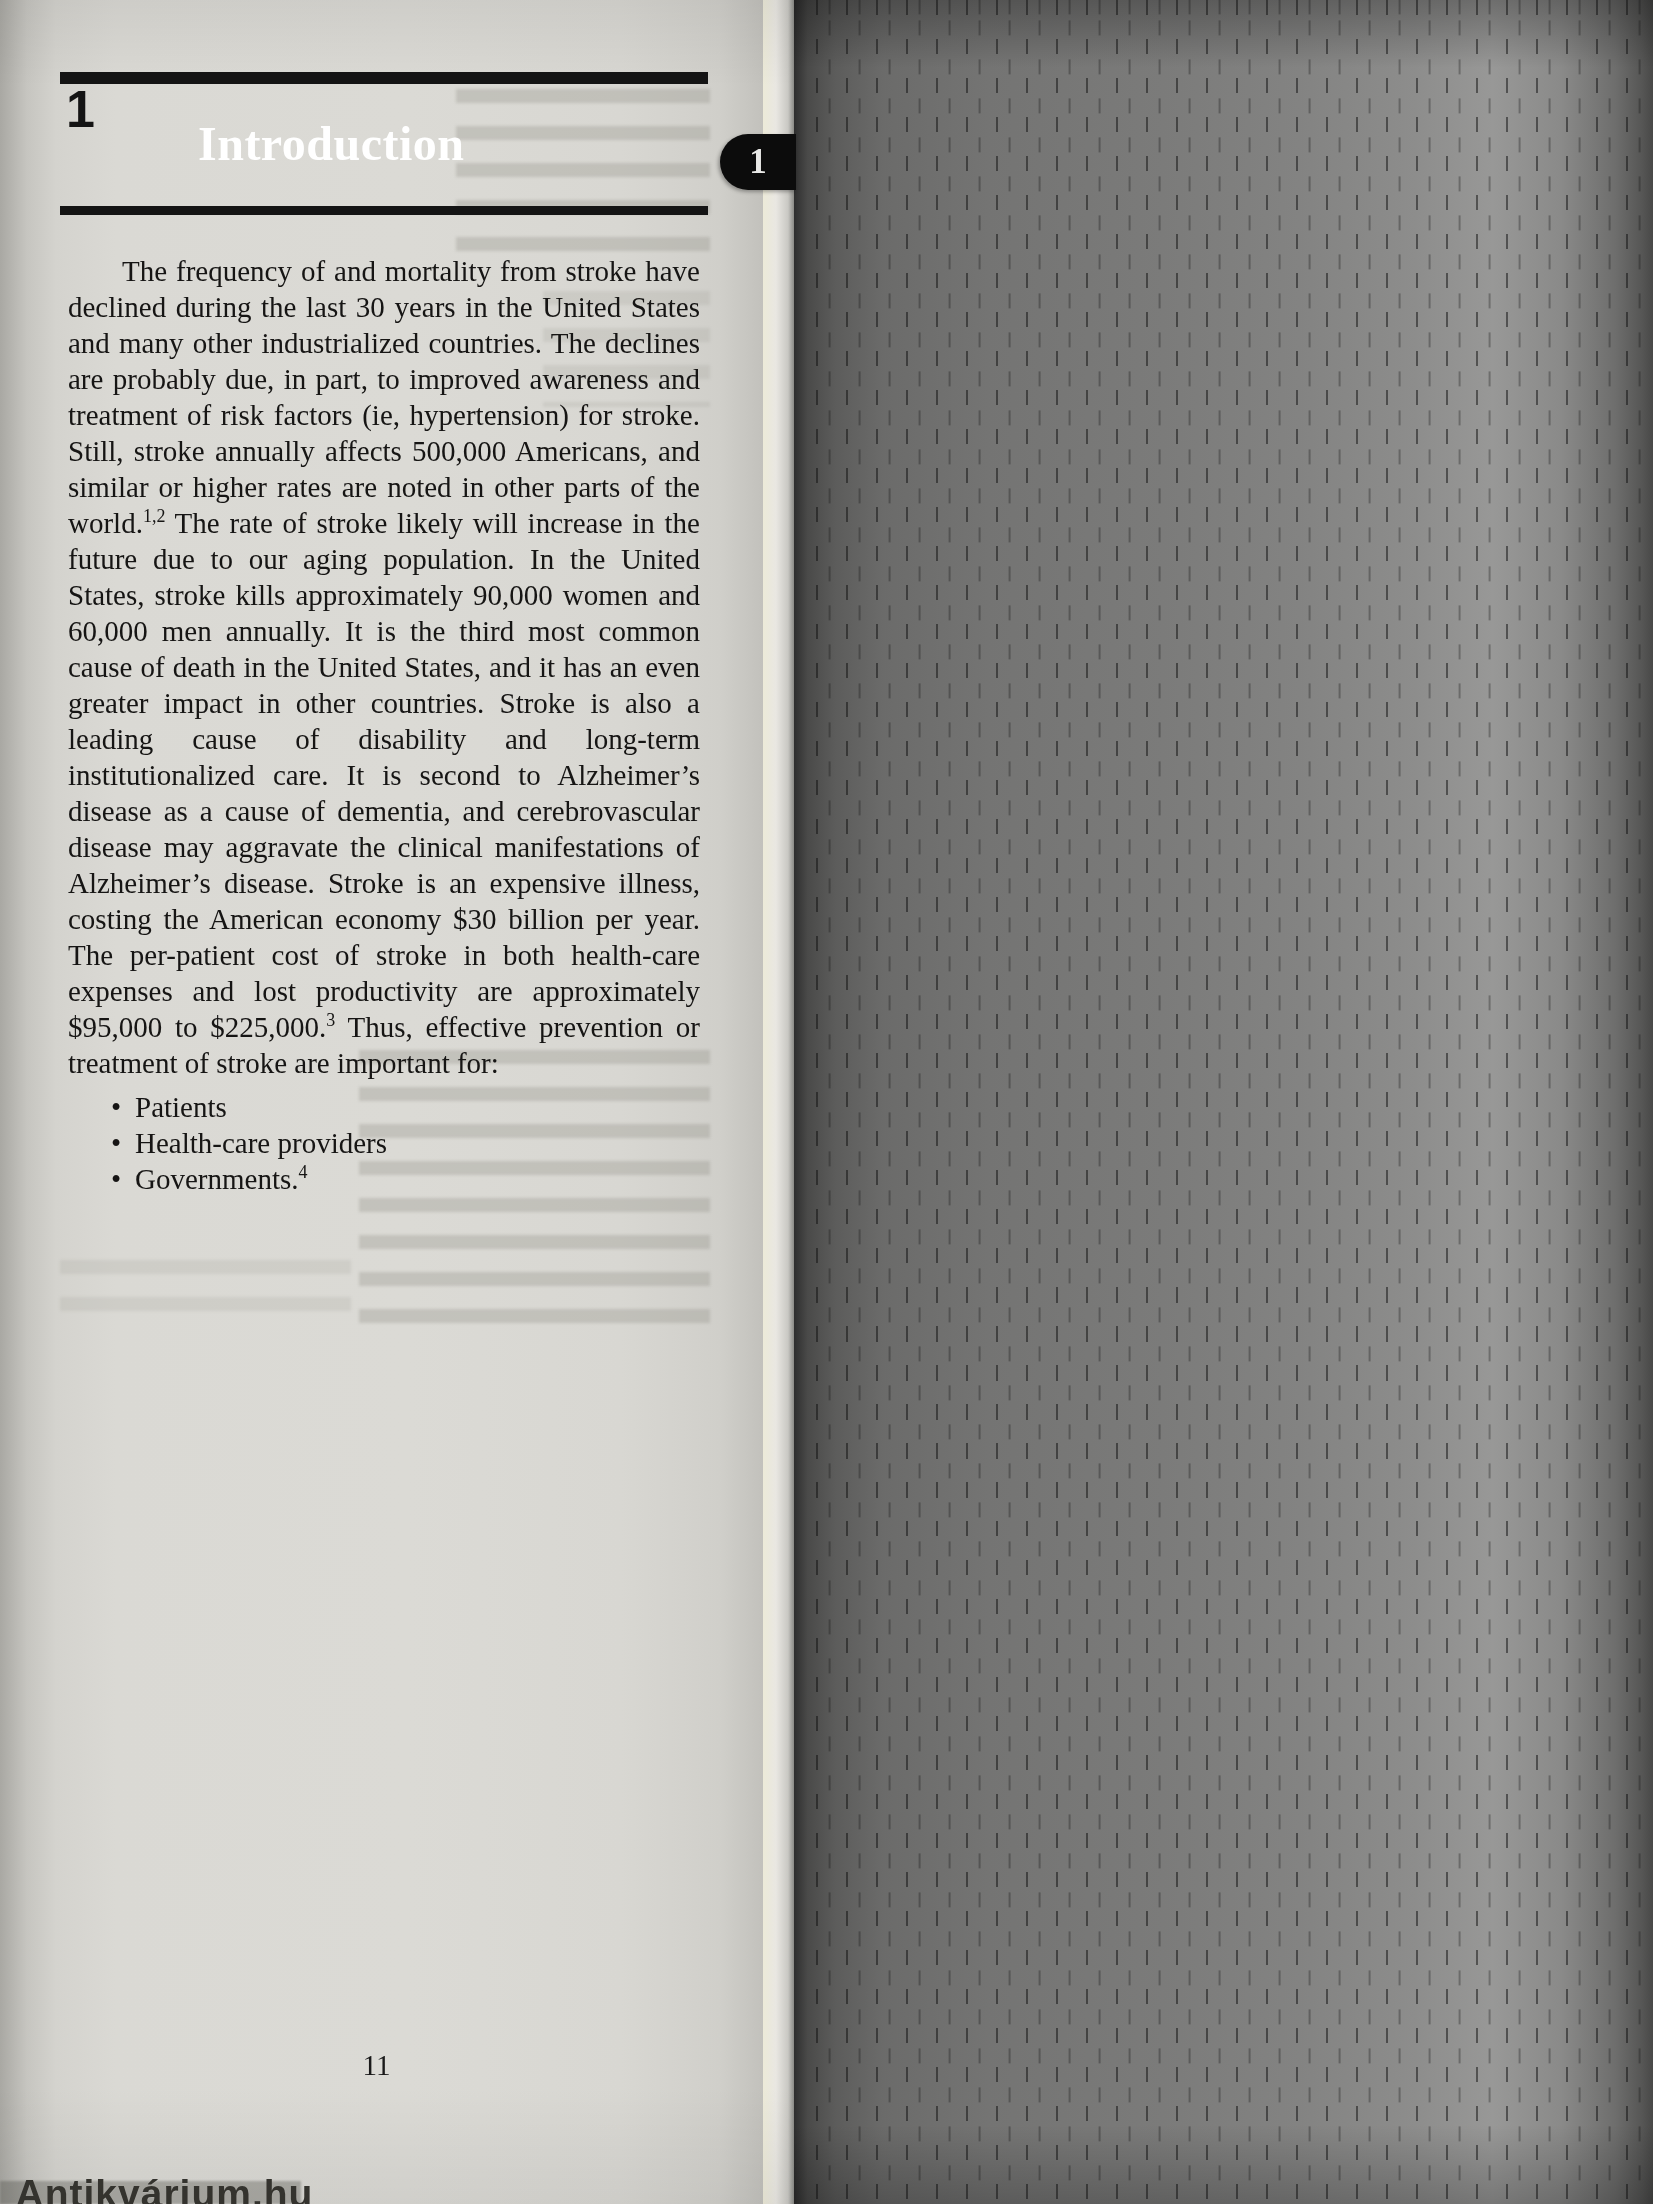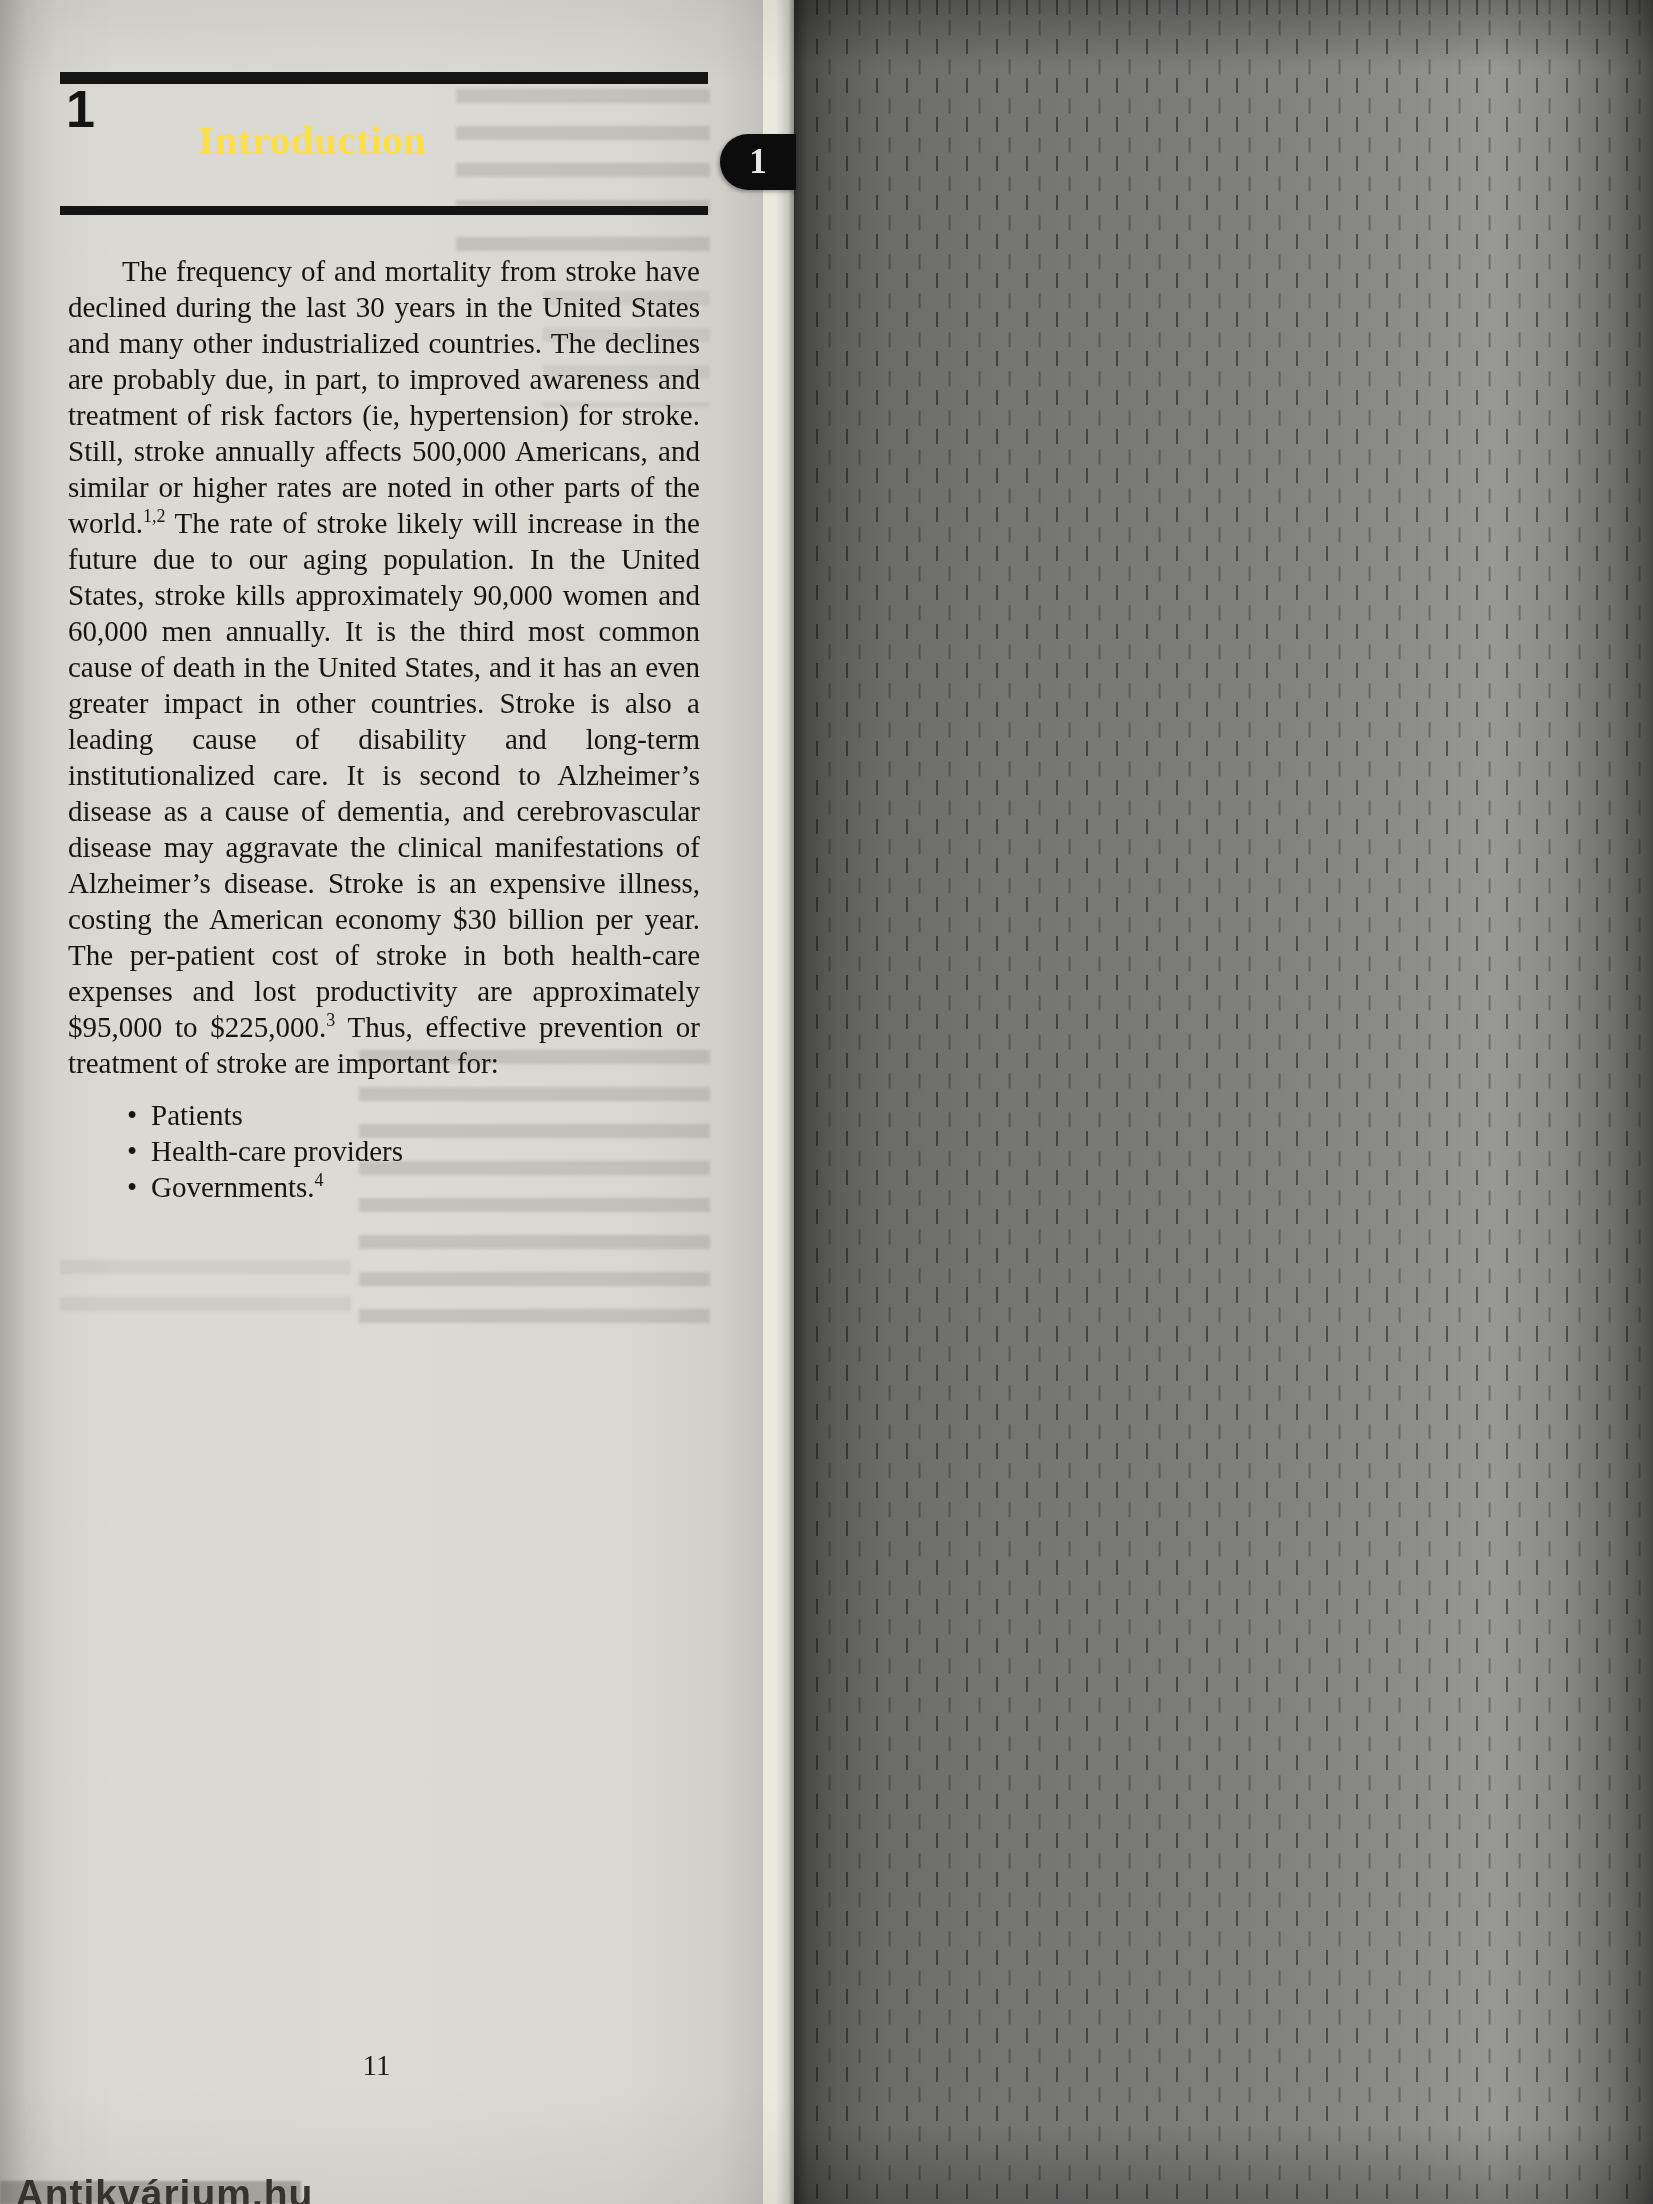--- a/index.html
+++ b/index.html
@@ -60,21 +60,21 @@
   .rule-top    { top:72px;  height:11.6px; }
   .rule-bottom { top:206px; height:8.7px;  }
 
   .chapter-num {
     position:absolute; left:66px; top:83px;
     font-family:"Liberation Sans", sans-serif; font-weight:bold;
     font-size:52px; line-height:1; color:#141414;
   }
   .chapter-title {
     position:absolute; left:198px; top:120px;
-    font-weight:bold; font-size:41px; line-height:1; color:#fde047;
+    font-weight:bold; font-size:48px; line-height:1; color:#ffffff;
     letter-spacing:0.5px;
   }
 
   
   .chapter-tab {
     position:absolute; left:720px; top:134px; width:76px; height:56px;
     background:#0c0c0c; border-radius:28px 0 0 28px;
     display:flex; align-items:center; justify-content:center;
     color:#e9e9e7; font-size:35px; font-weight:bold;
     box-shadow: -1.9px 1.9px 3.9px rgba(0,0,0,0.3);
@@ -83,21 +83,21 @@
   
   .body-text {
     position:absolute; left:60px; top:245px; width:648px;
     color:#161514; font-size:29px; line-height:36px;
     text-align:justify;
   }
   .body-text p { margin:8px; text-indent:54px; }
   .body-text p.second { margin-top:39px; }
   sup { font-size:0.62em; line-height:0; vertical-align:super; }
 
-  ul.bullets { margin:16px; padding:0 0 0 51px; list-style:none; }
+  ul.bullets { margin:0; padding:0 0 0 51px; list-style:none; }
   ul.bullets li { text-indent:0; text-align:left; }
   ul.bullets .bullet { display:inline-block; width:24px; }
 
   
   .page-num {
     position:absolute; left:60px; top:2049px; width:633px;
     text-align:center; font-size:29px; color:#1a1a1a;
   }
 
   .watermark-strip {

